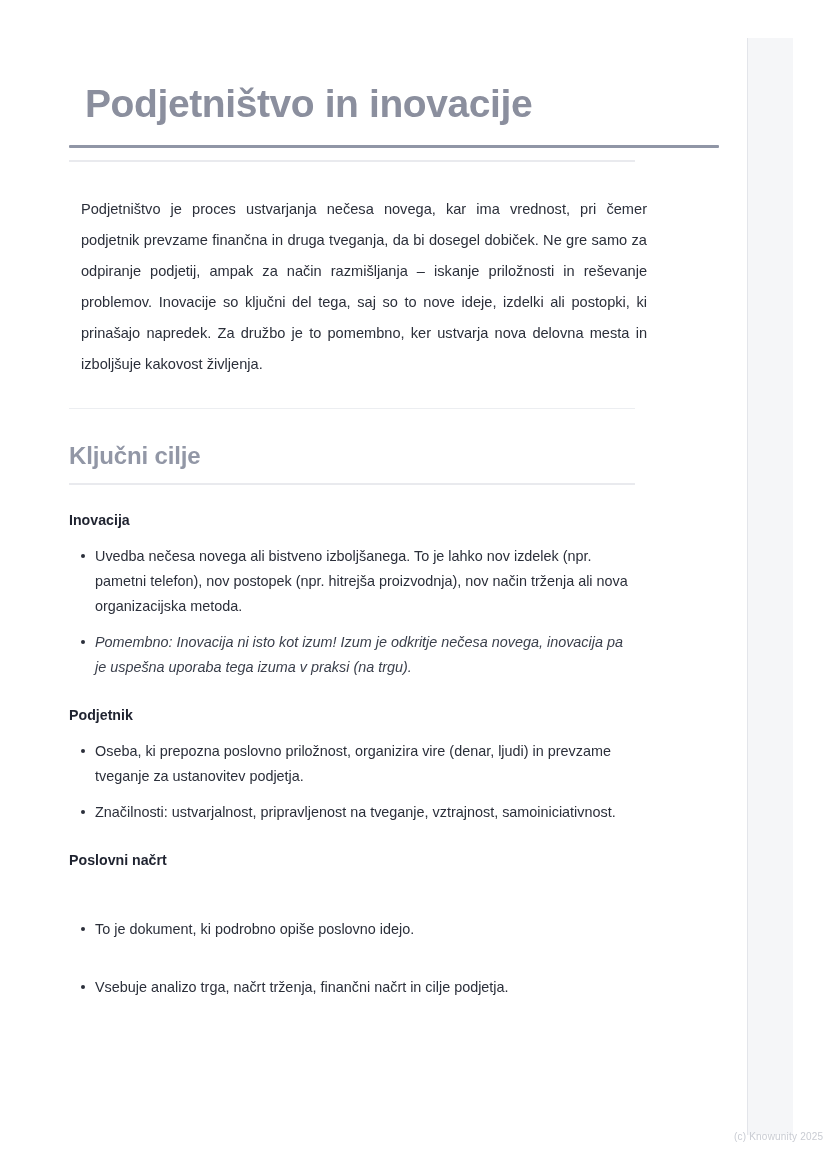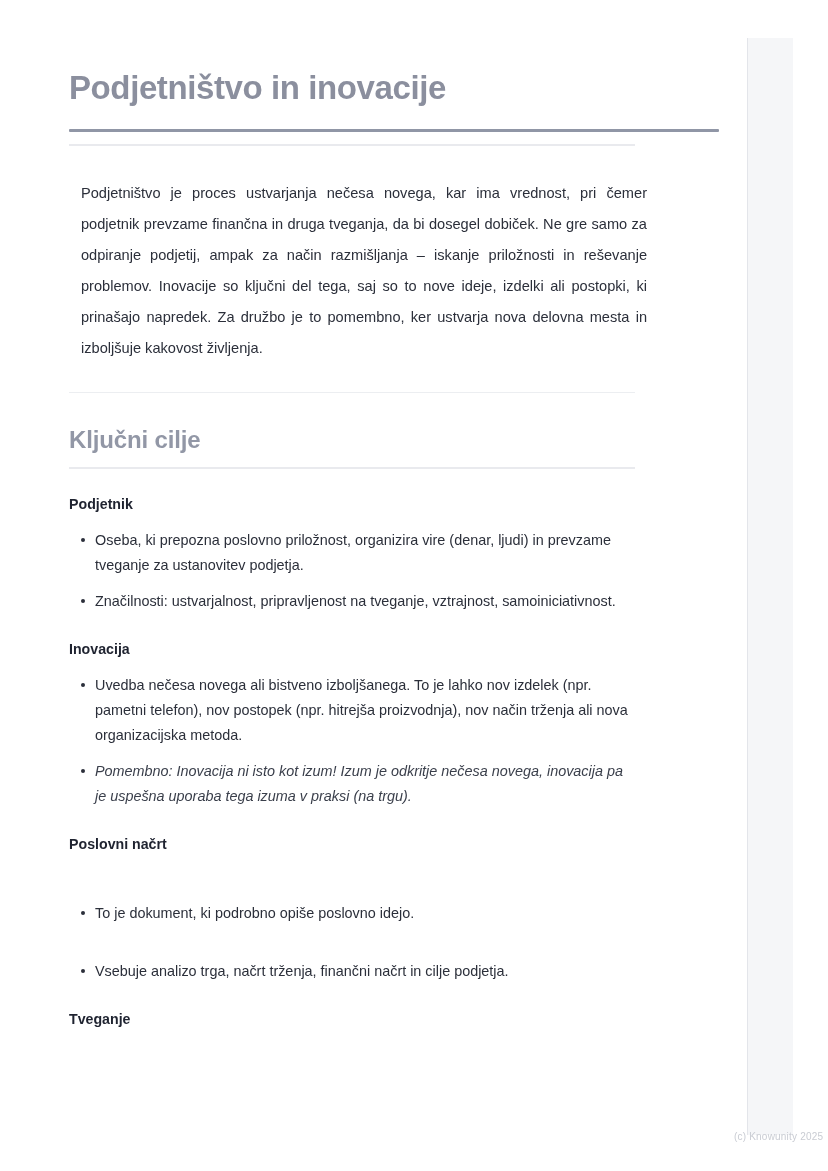--- a/index.html
+++ b/index.html
@@ -45,23 +45,23 @@
   }
 
   .inner {
     margin-left: 69px;
     margin-right: 0;
     width: 566px;
   }
 
   
   .doc-title {
-    margin: 0;
+    margin: 16px;
     padding-top: 68px;
-    font-size: 33px;
+    font-size: 39px;
     line-height: 40px;
     font-weight: 700;
     letter-spacing: -0.4px;
     color: #8b8f9e;
     white-space: nowrap;
   }
 
   .title-rule {
     margin-top: 21px;
     width: 650px;
@@ -191,45 +191,44 @@
       <div class="h2-rule"></div>
 
       <p class="para">Podjetništvo je proces ustvarjanja nečesa novega, kar ima vrednost, pri čemer podjetnik prevzame finančna in druga tveganja, da bi dosegel dobiček. Ne gre samo za odpiranje podjetij, ampak za način razmišljanja – iskanje priložnosti in reševanje problemov. Inovacije so ključni del tega, saj so to nove ideje, izdelki ali postopki, ki prinašajo napredek. Za družbo je to pomembno, ker ustvarja nova delovna mesta in izboljšuje kakovost življenja.</p>
 
       <div class="section-divider"></div>
 
       <h2 class="h2 h2-big">Ključni cilje</h2>
       <div class="h2-rule"></div>
 
       <div class="group">
+        <h3 class="term">Inovacija</h3>
+        <ul class="bullets">
+          <li>Uvedba nečesa novega ali bistveno izboljšanega. To je lahko nov izdelek (npr. pametni telefon), nov postopek (npr. hitrejša proizvodnja), nov način trženja ali nova organizacijska metoda.</li>
+          <li class="em">Pomembno: Inovacija ni isto kot izum! Izum je odkritje nečesa novega, inovacija pa je uspešna uporaba tega izuma v praksi (na trgu).</li>
+        </ul>
+      </div>
+
+      <div class="group">
         <h3 class="term">Podjetnik</h3>
         <ul class="bullets">
           <li>Oseba, ki prepozna poslovno priložnost, organizira vire (denar, ljudi) in prevzame tveganje za ustanovitev podjetja.</li>
           <li>Značilnosti: ustvarjalnost, pripravljenost na tveganje, vztrajnost, samoiniciativnost.</li>
         </ul>
       </div>
 
       <div class="group">
-        <h3 class="term">Inovacija</h3>
-        <ul class="bullets">
-          <li>Uvedba nečesa novega ali bistveno izboljšanega. To je lahko nov izdelek (npr. pametni telefon), nov postopek (npr. hitrejša proizvodnja), nov način trženja ali nova organizacijska metoda.</li>
-          <li class="em">Pomembno: Inovacija ni isto kot izum! Izum je odkritje nečesa novega, inovacija pa je uspešna uporaba tega izuma v praksi (na trgu).</li>
-        </ul>
-      </div>
-
-      <div class="group">
         <h3 class="term">Poslovni načrt</h3>
         <ul class="bullets tight">
           <li>To je dokument, ki podrobno opiše poslovno idejo.</li>
           <li>Vsebuje analizo trga, načrt trženja, finančni načrt in cilje podjetja.</li>
         </ul>
       </div>
 
       <div class="group">
-        <h3 class="term">Tveganje</h3>
       </div>
 
     </div>
   </div>
 
   <div class="watermark">(c) Knowunity 2025</div>
 
 </div>
 
 </body></html>

